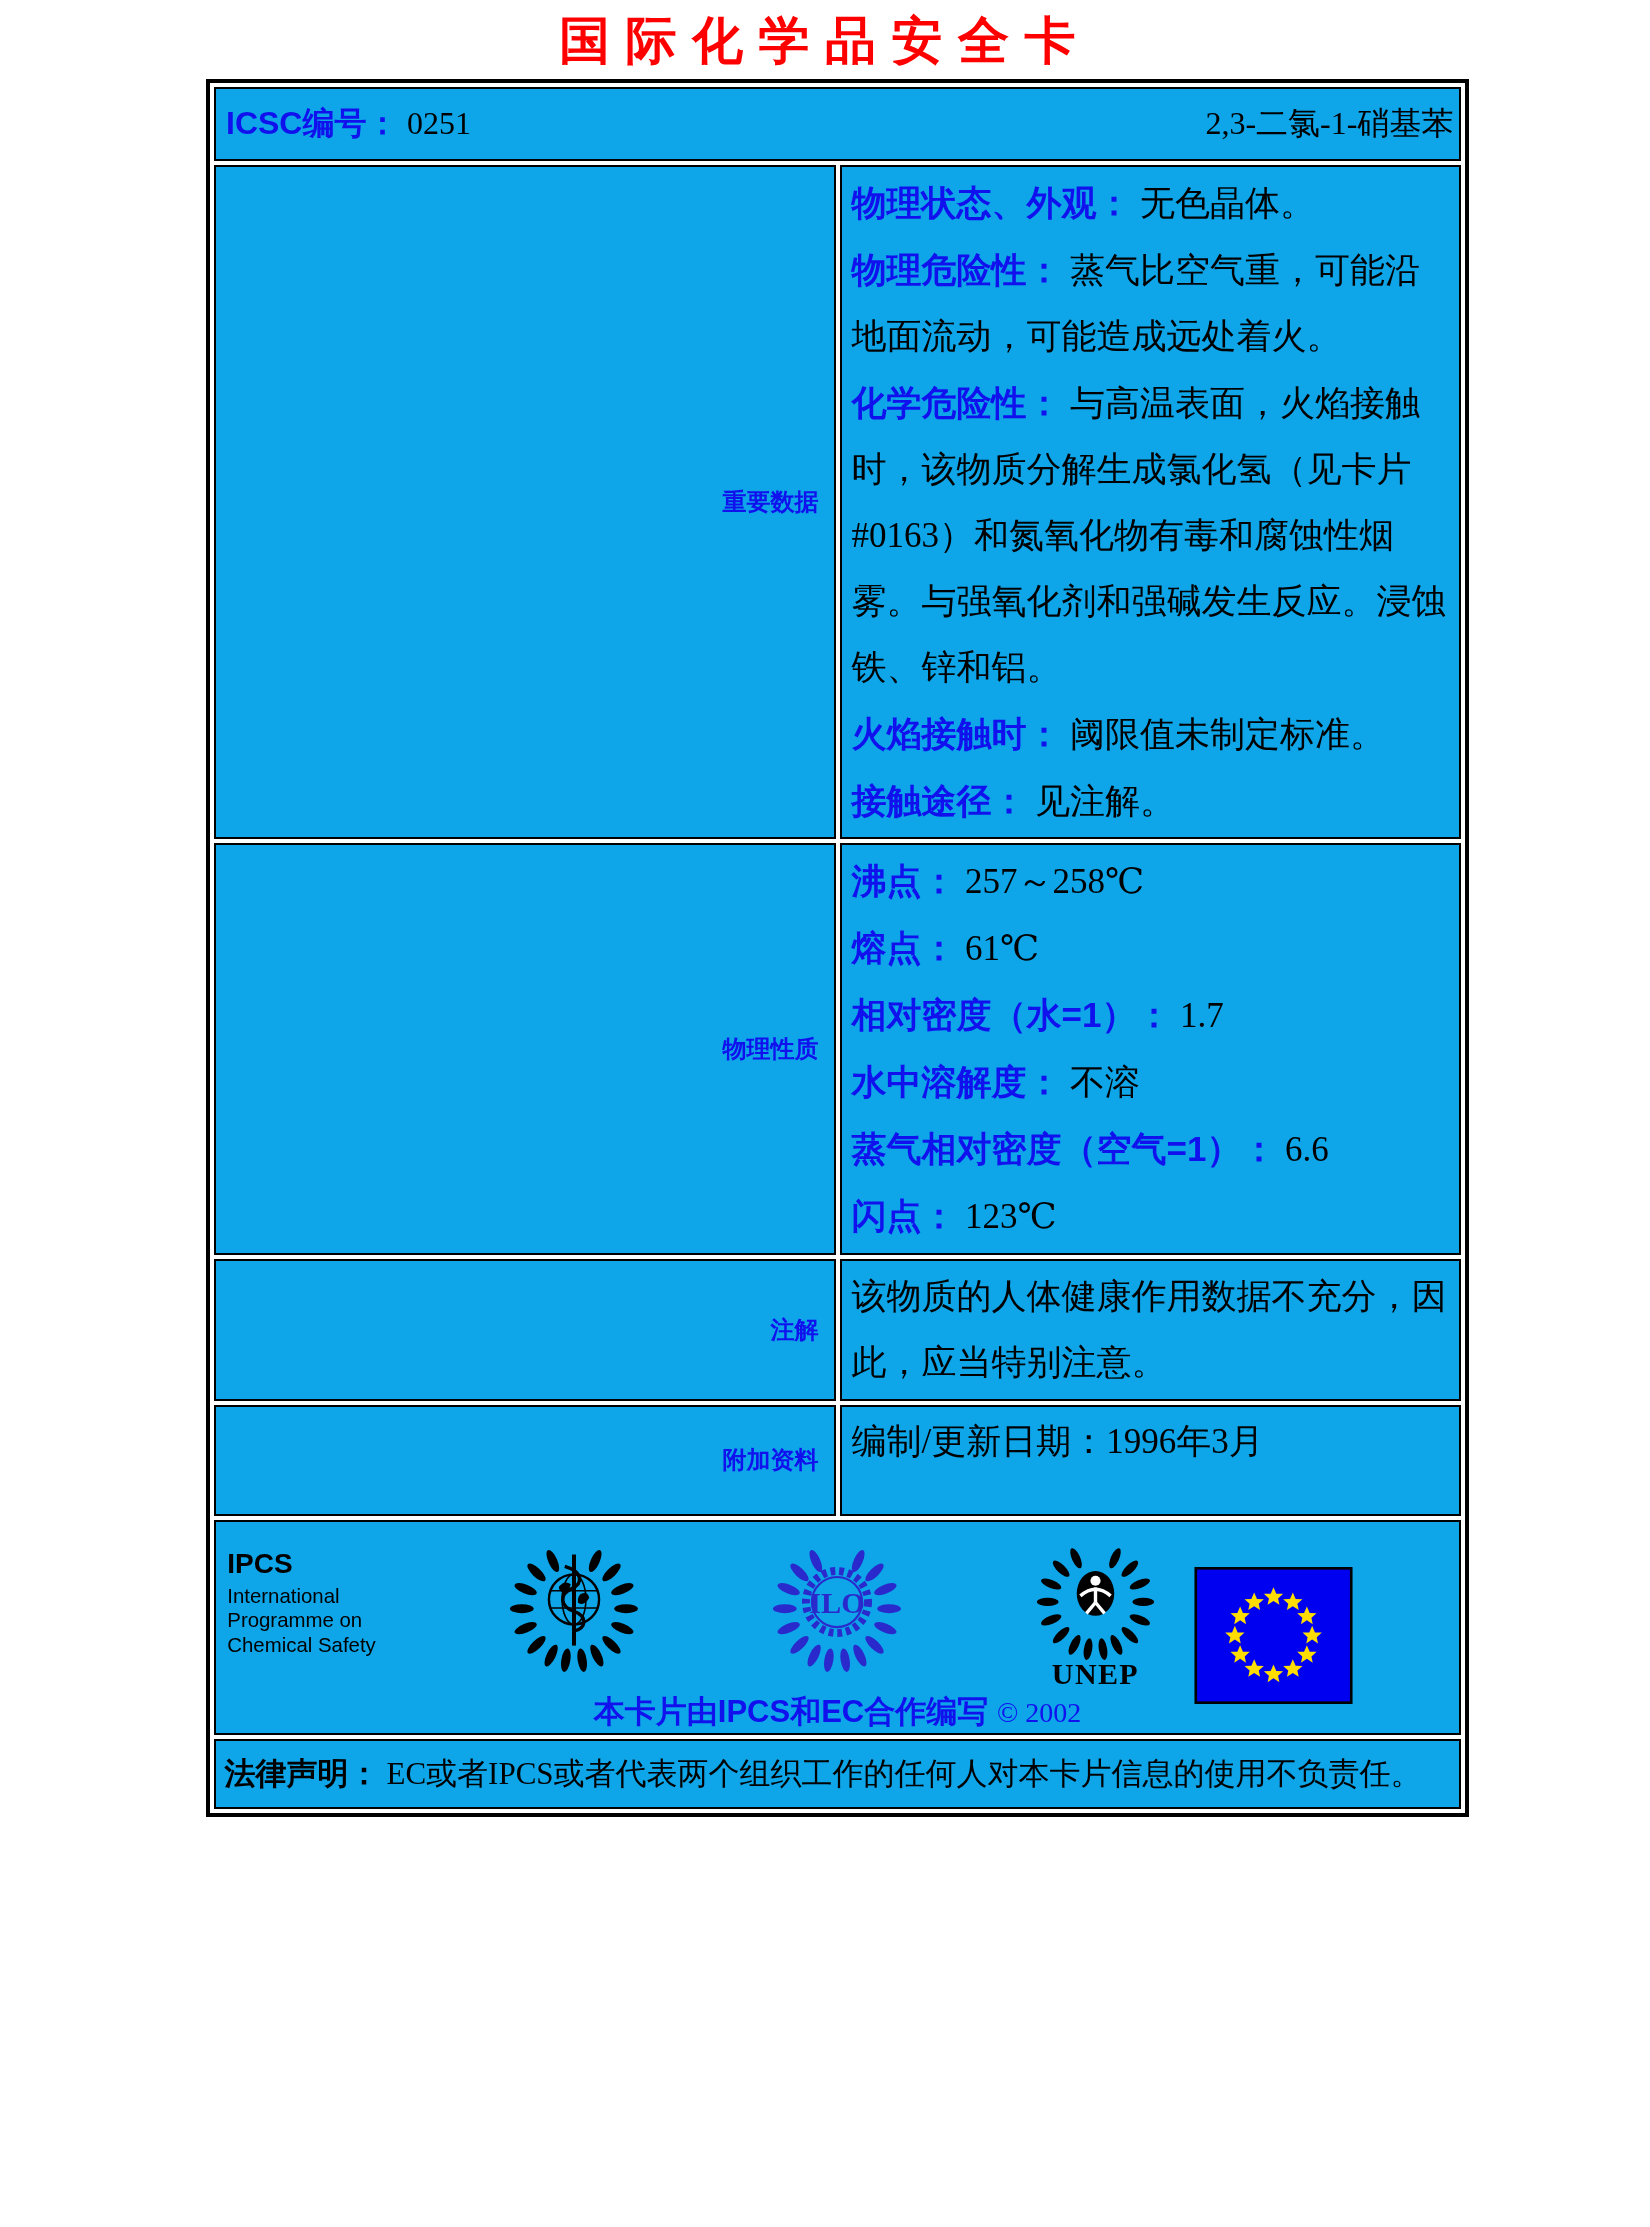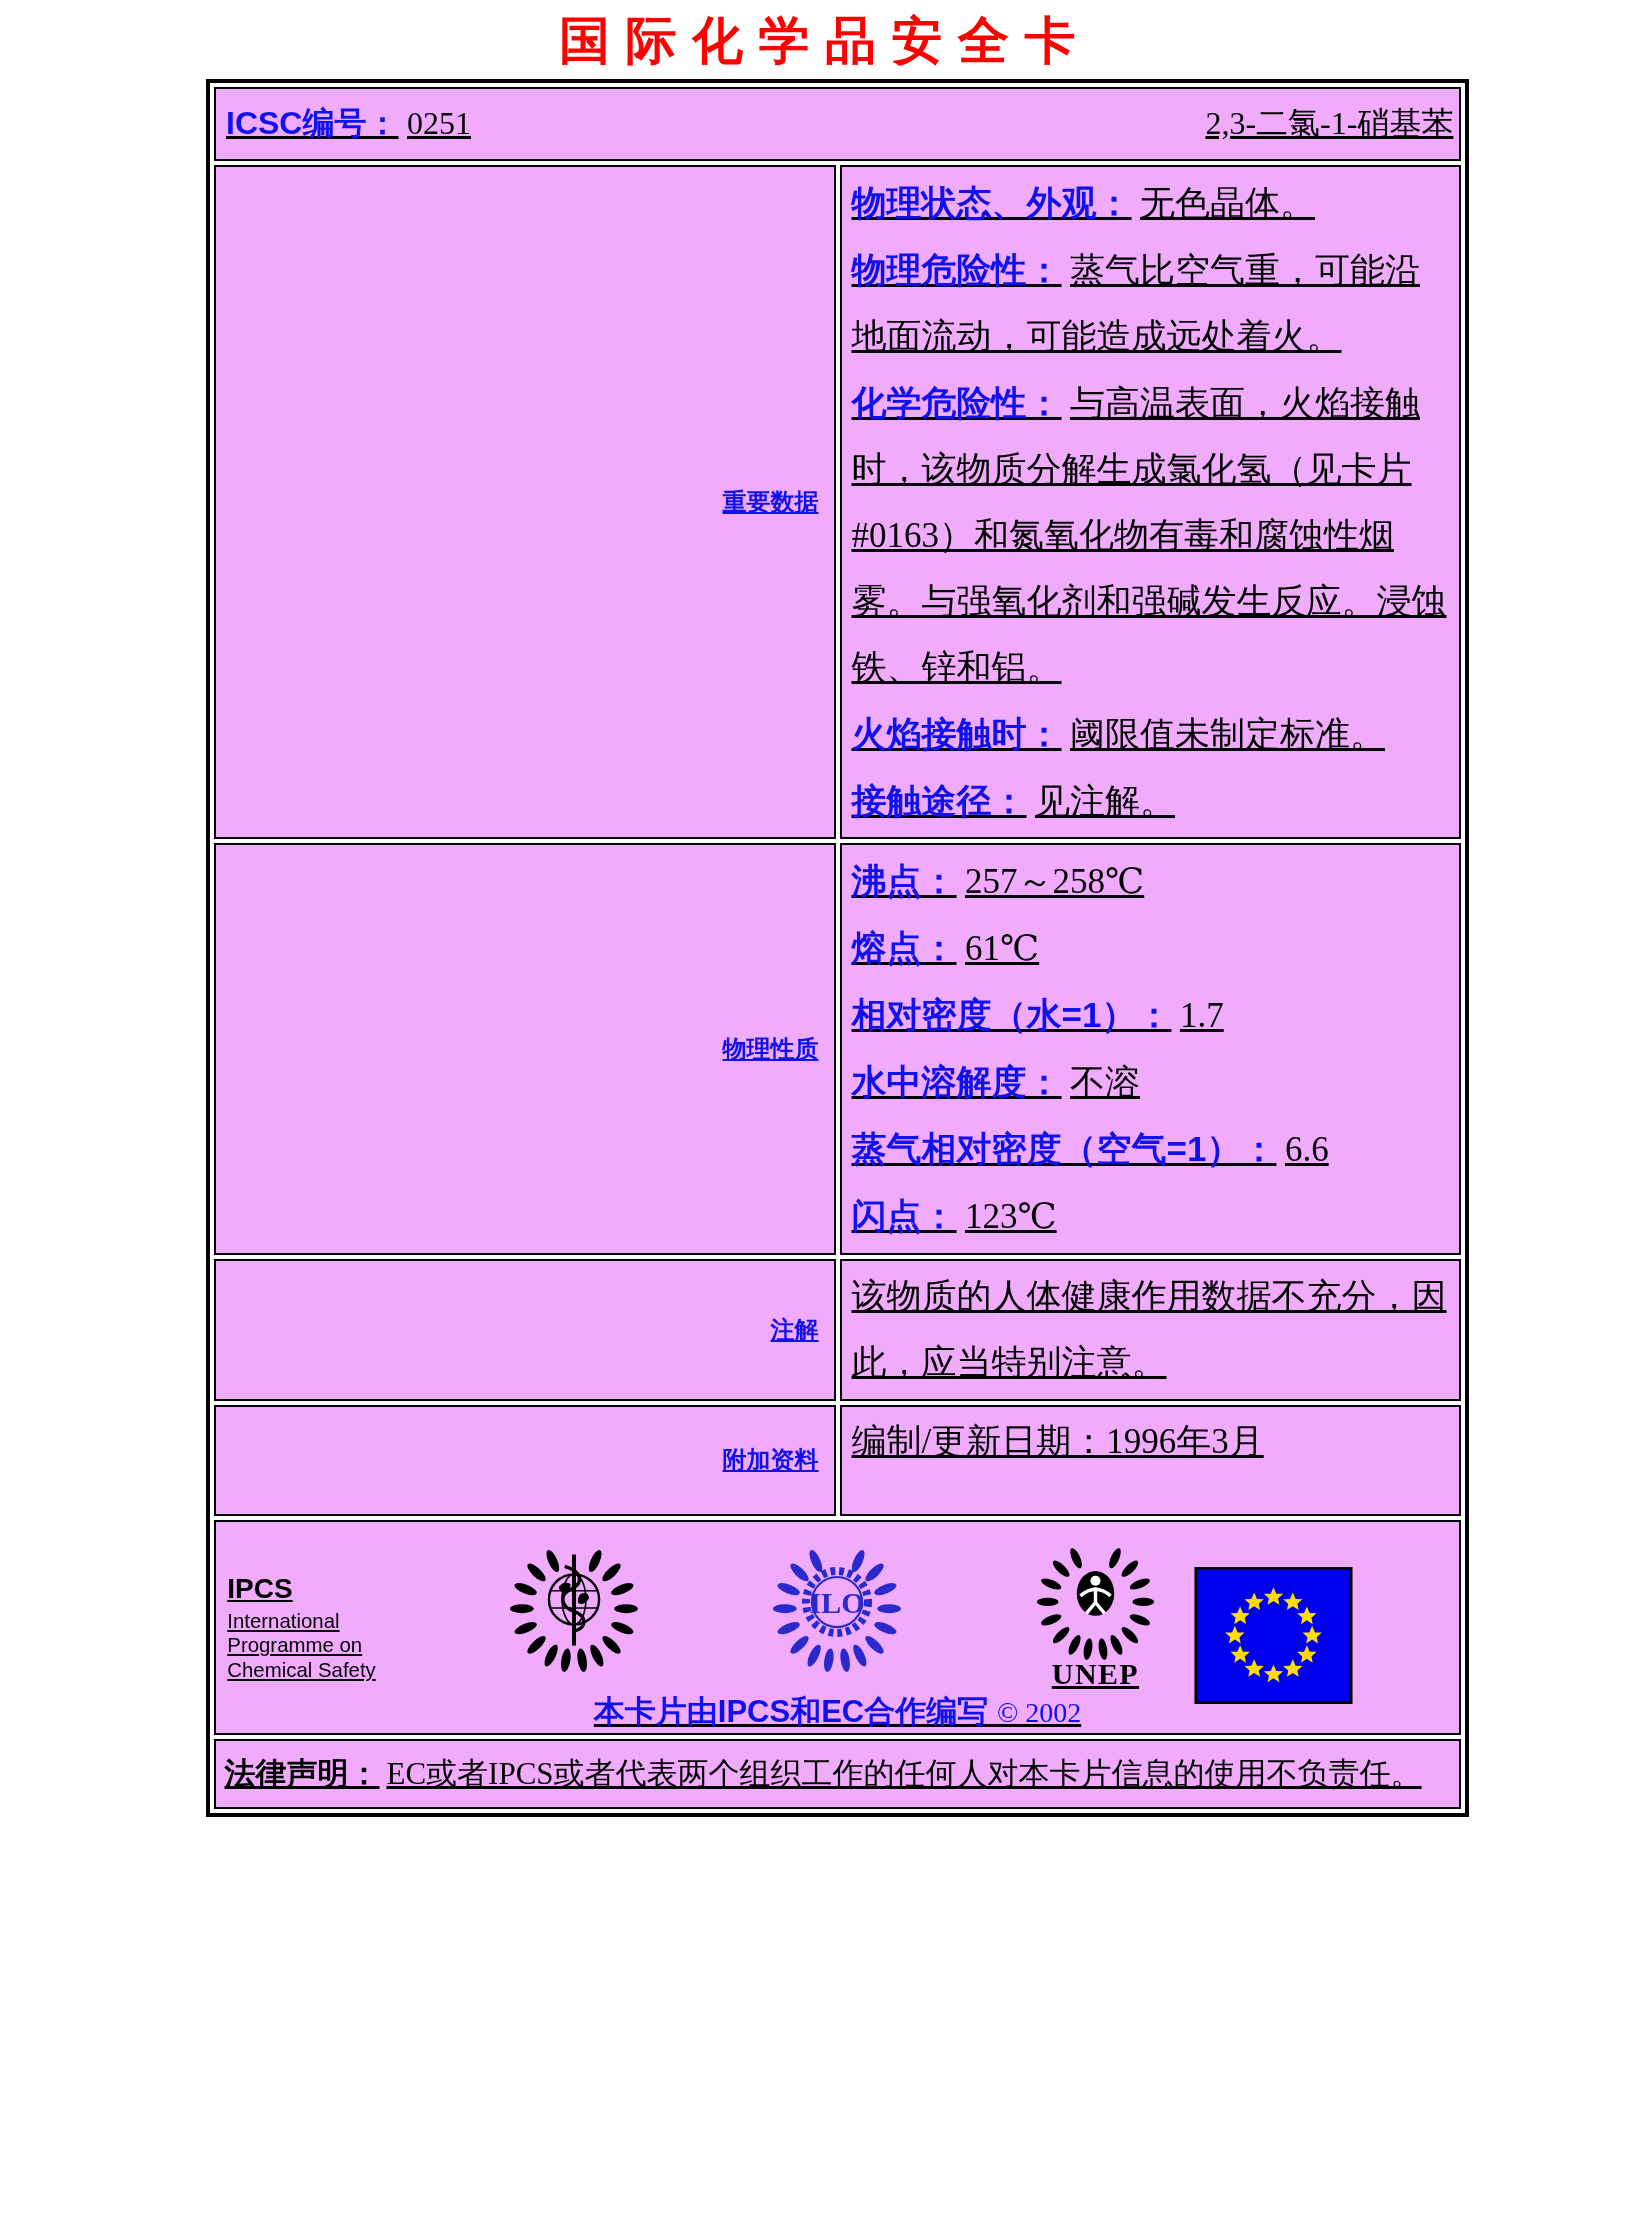--- a/index.html
+++ b/index.html
@@ -11,21 +11,21 @@
     padding-top:14px; text-align:center;
     font-family:"Liberation Sans","DejaVu Sans",sans-serif;
     font-weight:bold; font-size:51px; line-height:1.05;
     color:#ff0000; letter-spacing:15.5px;
   }
   table.card {
     border-collapse:separate; border-spacing:4.2px;
     border:4.2px solid #000; background:#fff;
     margin:11.3px 0 0 206px; width:1263px; table-layout:fixed;
   }
-  td { border:2.8px solid #000; vertical-align:top; background:#f0abfc;text-decoration:underline; }
+  td { border:2.8px solid #000; vertical-align:top; background:#0ea5e9; }
   td.hdr-cell { height:70px; vertical-align:middle; padding:0 5.6px 0 10px; font-size:32px; }
   .hdr-flex { display:flex; justify-content:space-between; align-items:center; }
   .blab {
     color:#1111ee; font-family:"Liberation Sans","DejaVu Sans",sans-serif;
     font-weight:bold; margin-right:8.5px;
   }
   td.lbl {
     width:159px; text-align:right; vertical-align:middle;
     font-family:"Liberation Sans","DejaVu Sans",sans-serif;
     font-weight:bold; font-size:24px; color:#1111ee; padding:0 15px;
@@ -35,21 +35,21 @@
   .h-phys { height:397px; }
   .h-env  { height:131px; }
   .h-note { height:132px; }
   .h-add  { height:107px; }
   td.logos-cell { height:192px; position:relative; padding:0; }
   .logos-row {
     display:flex; justify-content:space-between; align-items:flex-start;
     padding:10px 303px 0 11.3px;
   }
   .ipcs {
-    margin-top:40px;
+    margin-top:15px;
     font-family:"Liberation Sans","DejaVu Sans",sans-serif;
     font-size:20.4px; line-height:1.22; color:#000;
   }
   .ipcs-acro { font-size:28px; font-weight:bold; margin-bottom:2.8px; }
   .unep-wrap { text-align:center; }
   .unep-caption {
     font-family:"Liberation Serif","DejaVu Serif",serif;
     font-weight:bold; font-size:30px; letter-spacing:1.4px; margin-top:-4.2px;
   }
   .eu-flag { position:absolute; top:45px; right:106px; }

